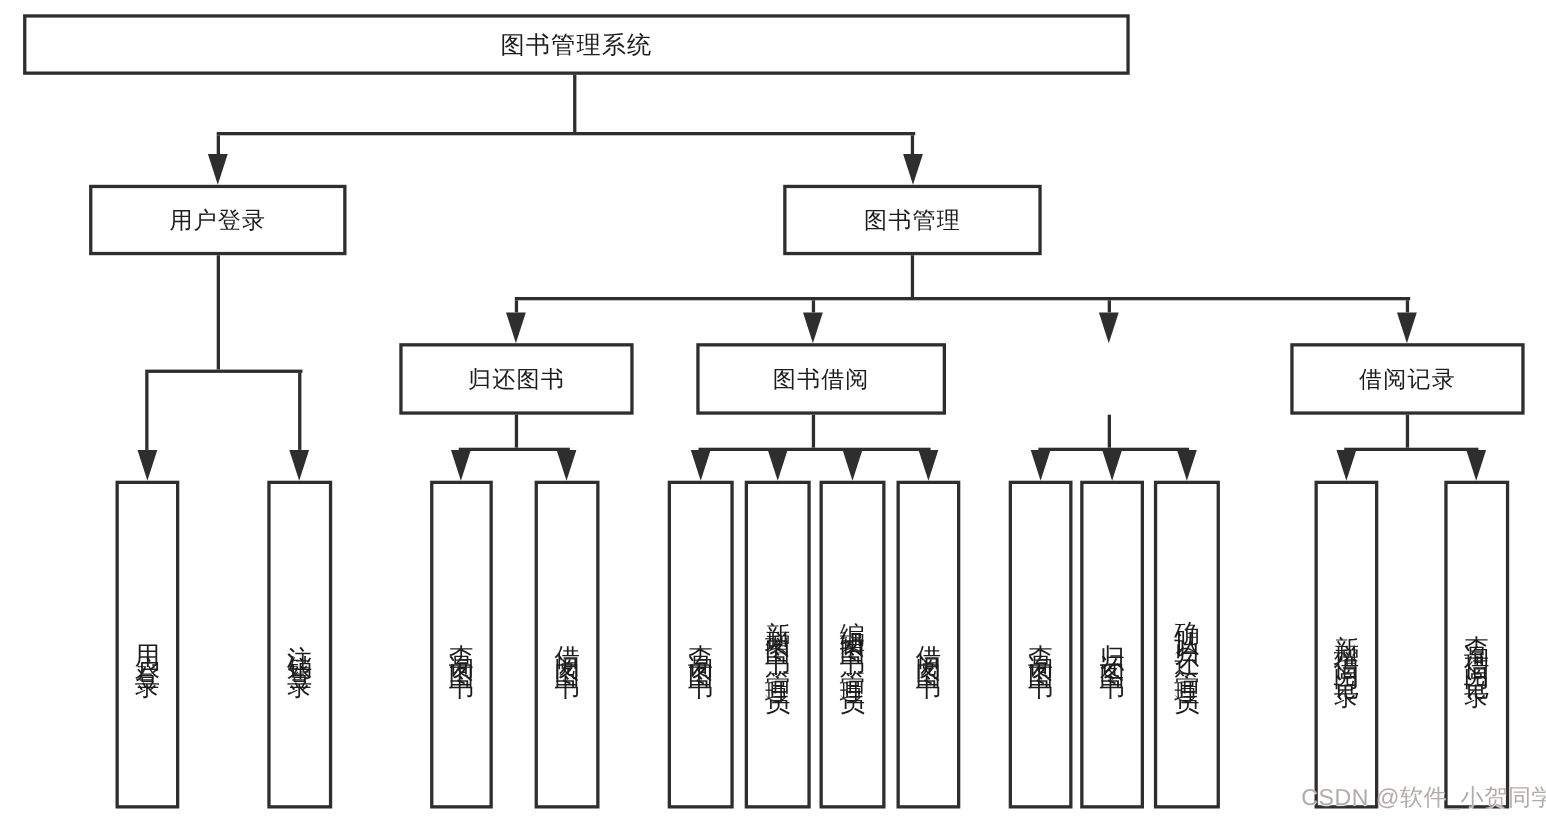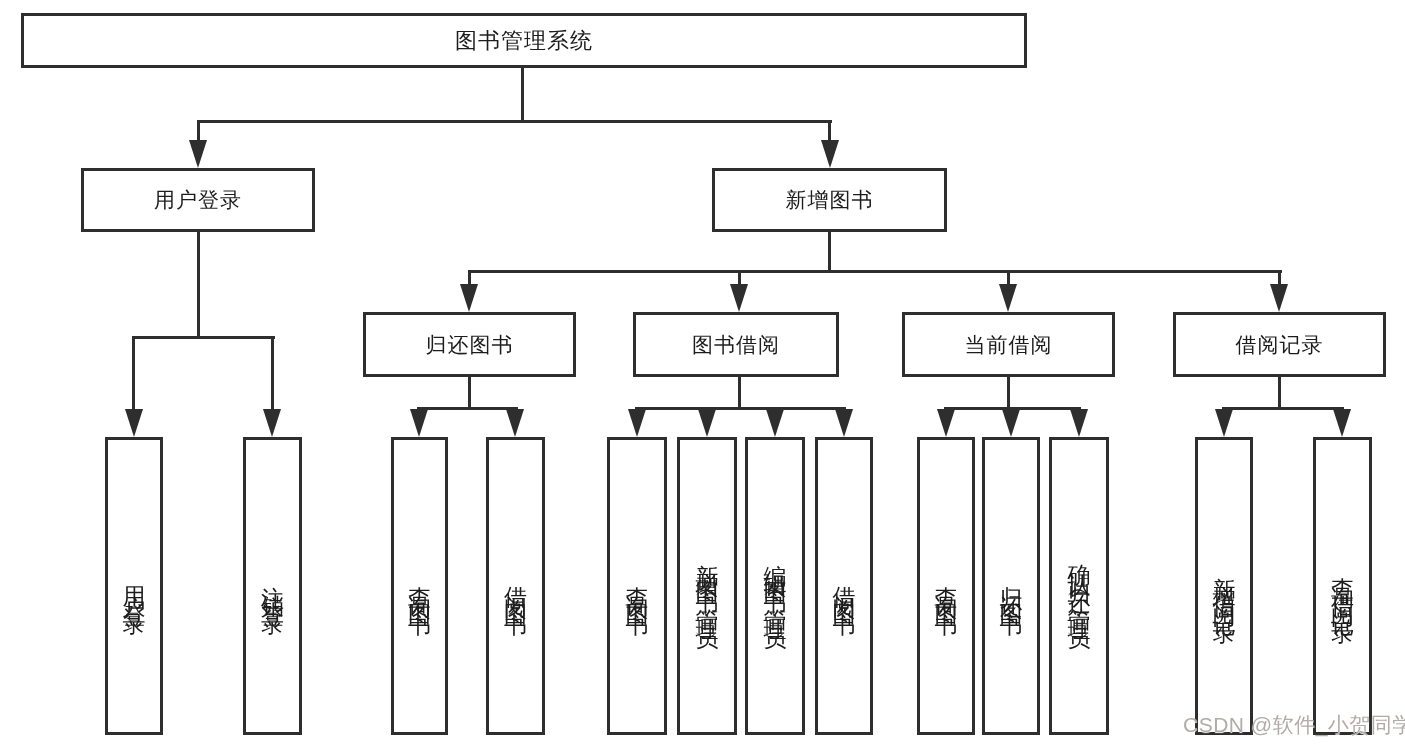--- a/index.html
+++ b/index.html
@@ -74,21 +74,21 @@
   <div class="line" style="left:197px;top:120px;width:635px;height:3px;"></div>
   <div class="line" style="left:197px;top:123px;width:3px;height:17px;"></div>
   <div class="line" style="left:828px;top:123px;width:3px;height:17px;"></div>
   <div class="arrow" style="left:189px;top:140px;"></div>
   <div class="arrow" style="left:821px;top:140px;"></div>
 
   <div class="box box-h" style="left:81px;top:168px;width:234px;height:64px;">
     <span>用户登录</span>
   </div>
   <div class="box box-h" style="left:712px;top:168px;width:235px;height:64px;">
-    <span>新增图书</span>
+    <span>图书管理</span>
   </div>
 
   <div class="line" style="left:197px;top:232px;width:3px;height:104px;"></div>
   <div class="line" style="left:132px;top:336px;width:143px;height:3px;"></div>
   <div class="line" style="left:132px;top:339px;width:3px;height:70px;"></div>
   <div class="line" style="left:271px;top:339px;width:3px;height:70px;"></div>
   <div class="arrow" style="left:125px;top:409px;"></div>
   <div class="arrow" style="left:263px;top:409px;"></div>
 
   <div class="line" style="left:828px;top:232px;width:3px;height:38px;"></div>
@@ -98,25 +98,22 @@
   <div class="line" style="left:1007px;top:273px;width:3px;height:11px;"></div>
   <div class="line" style="left:1278px;top:273px;width:3px;height:11px;"></div>
   <div class="arrow" style="left:460px;top:284px;"></div>
   <div class="arrow" style="left:730px;top:284px;"></div>
   <div class="arrow" style="left:999px;top:284px;"></div>
   <div class="arrow" style="left:1270px;top:284px;"></div>
 
   <div class="box box-h" style="left:363px;top:312px;width:213px;height:65px;">
     <span>归还图书</span>
   </div>
-  <div class="box box-h" style="left:633px;top:312px;width:206px;height:65px;">
+  <div class="box box-h" style="left:633px;top:312px;width:227px;height:65px;">
     <span>图书借阅</span>
-  </div>
-  <div class="box box-h" style="left:902px;top:312px;width:213px;height:65px;">
-    <span>当前借阅</span>
   </div>
   <div class="box box-h" style="left:1173px;top:312px;width:213px;height:65px;">
     <span>借阅记录</span>
   </div>
 
   <div class="line" style="left:468px;top:377px;width:3px;height:30px;"></div>
   <div class="line" style="left:738px;top:377px;width:3px;height:30px;"></div>
   <div class="line" style="left:1007px;top:377px;width:3px;height:30px;"></div>
   <div class="line" style="left:1278px;top:377px;width:3px;height:30px;"></div>
 

